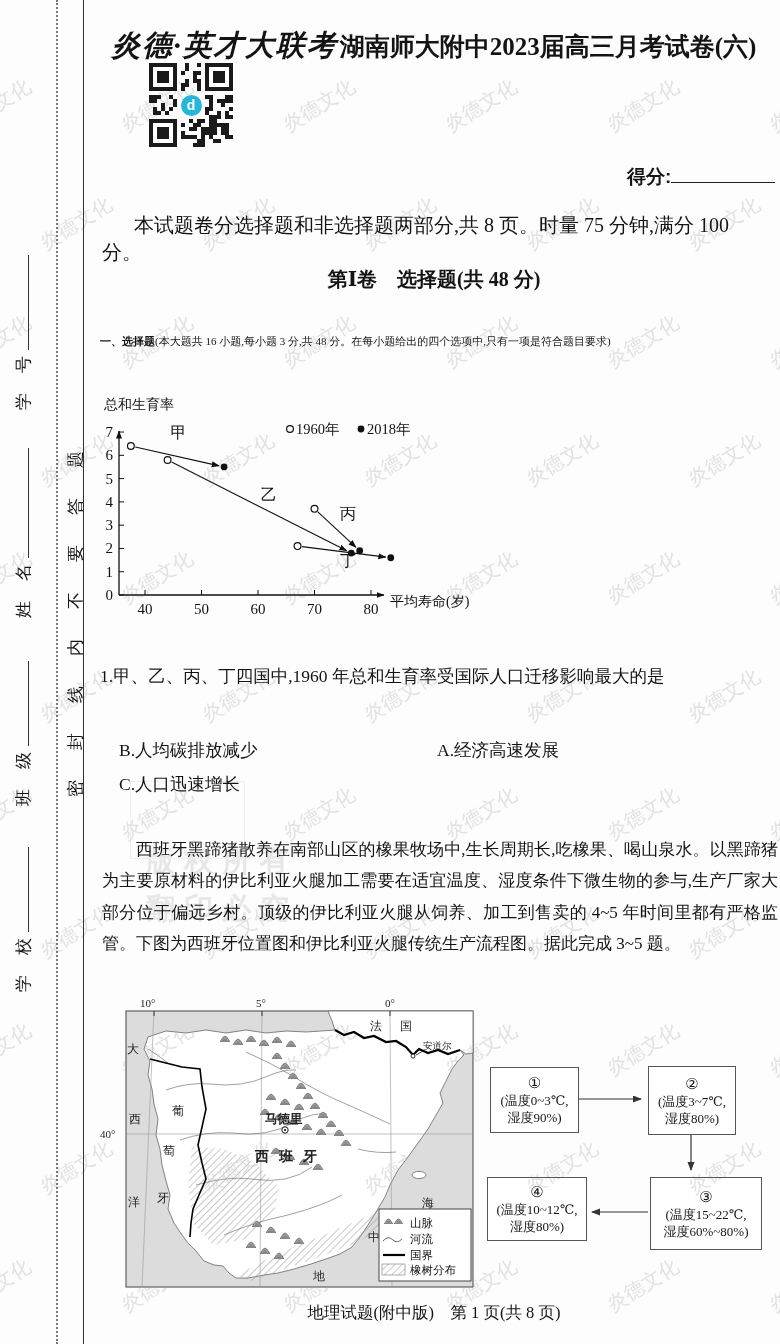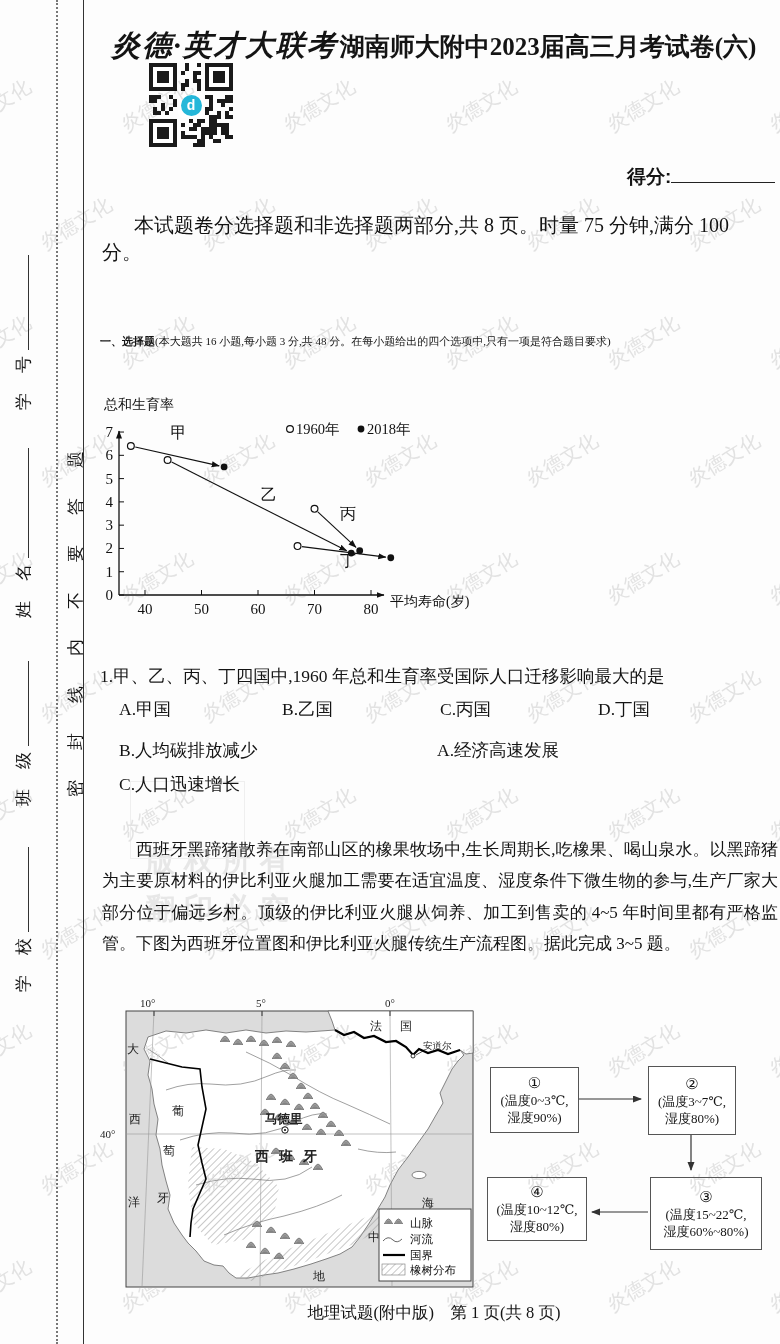--- a/index.html
+++ b/index.html
@@ -236,20 +236,21 @@
       </svg>
     <div class="qr-logo">
         <span>d</span>
       </div>
   </div>
   <div class="score">
     <span class="score-lab">得分:</span><span class="score-line"></span>
   </div>
 
   <div class="notice">本试题卷分选择题和非选择题两部分,共 8 页。时量 75 分钟,满分 100 分。</div>
+  <div class="sec-title">第Ⅰ卷　选择题(共 48 分)</div>
   <div class="directions">
     <span class="dir-b">一、选择题</span><span>(本大题共 16 小题,每小题 3 分,共 48 分。在每小题给出的四个选项中,只有一项是符合题目要求)</span>
   </div>
 
   <div class="p1row">
     <svg class="chart" viewBox="0 0 392 255">
       <defs>
         <marker id="ar" markerWidth="9" markerHeight="8" refX="7.5" refY="3" orient="auto" markerUnits="userSpaceOnUse">
           <path d="M0,0 L8,3 L0,6 Z" fill="#111"></path>
         </marker>
@@ -304,26 +305,20 @@
           <line x1="200.0153277766362" y1="153.66953730565882" x2="283.81352469262646" y2="164.1325141048235" class="sl" marker-end="url(#ar)"></line>
           <circle cx="195.55" cy="153.112" r="3.4" class="c60"></circle>
           <circle cx="288.775" cy="164.752" r="3.4" class="c18"></circle>
           <text x="237.925" y="172.9" class="slab">丁</text>
         </g>
     </svg>
   </div>
 
   <div class="q" style="top:662px">
     <div class="qt">1.甲、乙、丙、丁四国中,1960 年总和生育率受国际人口迁移影响最大的是</div>
-    <div class="opts4">
-      <span>A.甲国</span>
-      <span>B.乙国</span>
-      <span>C.丙国</span>
-      <span>D.丁国</span>
-    </div>
   </div>
   <div class="q" style="top:729px">
     <div class="opts2">
       <span>B.人均碳排放减少</span>
       <span>A.经济高速发展</span>
       <span>C.人口迅速增长</span>
     </div>
   </div>
 
   <div class="p2">西班牙黑蹄猪散养在南部山区的橡果牧场中,生长周期长,吃橡果、喝山泉水。以黑蹄猪为主要原材料的伊比利亚火腿加工需要在适宜温度、湿度条件下微生物的参与,生产厂家大部分位于偏远乡村。顶级的伊比利亚火腿从饲养、加工到售卖的 4~5 年时间里都有严格监管。下图为西班牙位置图和伊比利亚火腿传统生产流程图。据此完成 3~5 题。</div>

